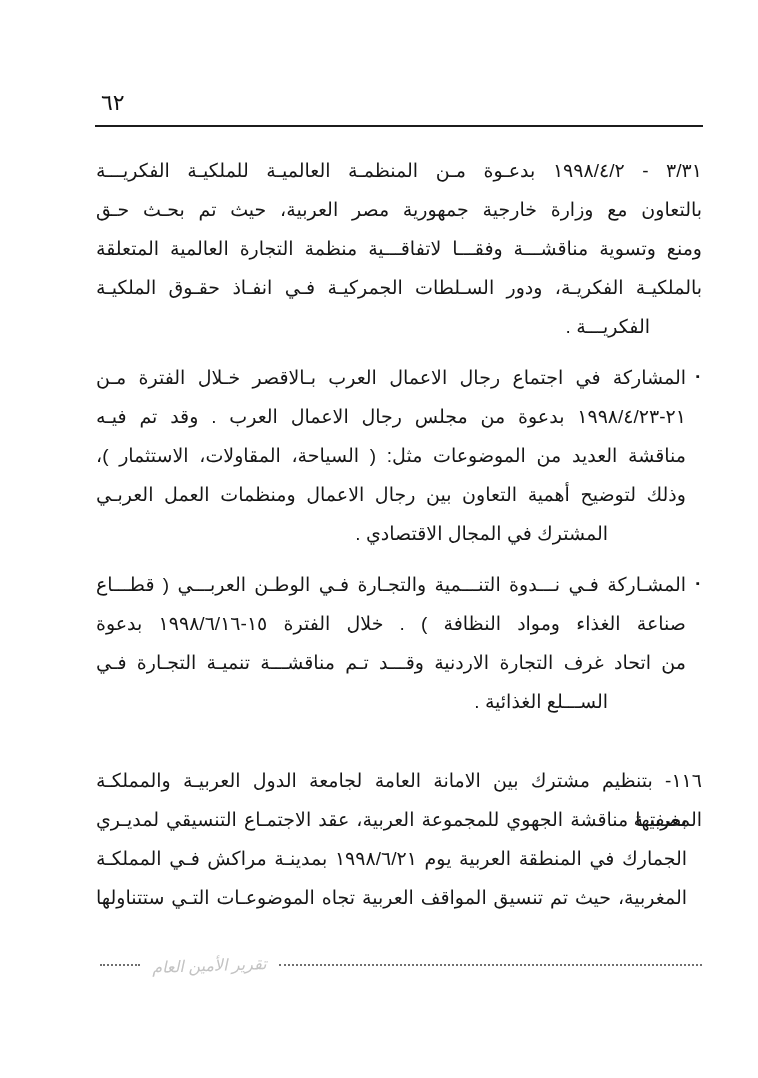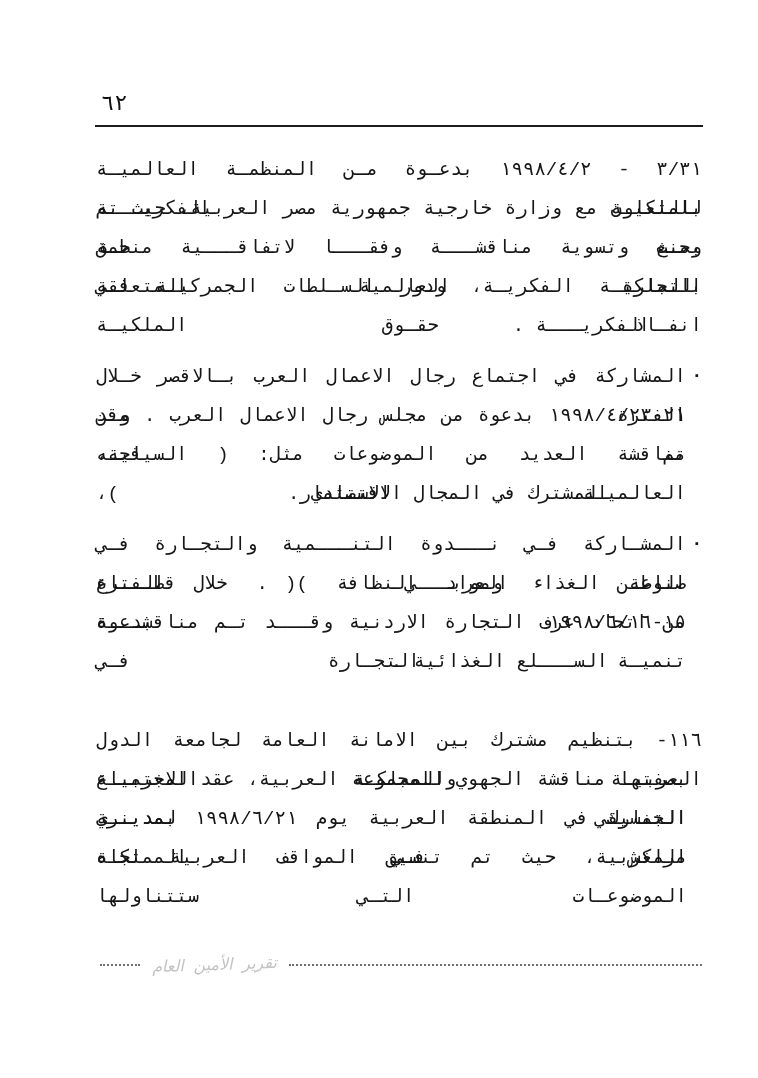--- a/index.html
+++ b/index.html
@@ -1,21 +1,21 @@
 <!DOCTYPE html>
 <html lang="ar"><head>
 <meta charset="utf-8">
 <style>
   html,body{margin:0;padding:0;background:#e9e9e9;}
   .page{
     position:relative;
     width:758px;height:1078px;
     margin:0 auto;
     background:#ffffff;
-    font-family:Liberation Mono, monospace;
+    font-family:Liberation Sans, sans-serif;
     color:#161616;
     overflow:hidden;
   }
   .pagenum{
     position:absolute;top:90px;left:101px;
     font-size:22px;letter-spacing:2px;color:#111;
   }
   .rule{
     position:absolute;top:125px;left:95px;
     width:608px;height:2px;background:#1c1c1c;
@@ -72,21 +72,22 @@
       <div class="ln">بالتعاون مع وزارة خارجية جمهورية مصر العربية، حيث تم بحـث حـق</div>
       <div class="ln">ومنع وتسوية مناقشـــة وفقـــا لاتفاقـــية منظمة التجارة العالمية المتعلقة</div>
       <div class="ln">بالملكيـة الفكريـة، ودور السـلطات الجمركيـة فـي انفـاذ حقـوق الملكيـة</div>
       <div class="ln end p1-end">الفكريـــة .</div>
     </section>
 
     <section class="sec bullet">
       <span class="marker">▪</span>
       <div class="ln">المشاركة في اجتماع رجال الاعمال العرب بـالاقصر خـلال الفترة مـن</div>
       <div class="ln">٢١-١٩٩٨/٤/٢٣ بدعوة من مجلس رجال الاعمال العرب . وقد تم فيـه</div>
-      <div class="ln">مناقشة العديد من الموضوعات مثل: ( السياحة، العالميـة، الاستثمار )،</div>
+      <div class="ln">مناقشة العديد من الموضوعات مثل: ( السياحة، المقاولات، الاستثمار )،</div>
+      <div class="ln">وذلك لتوضيح أهمية التعاون بين رجال الاعمال ومنظمات العمل العربـي</div>
       <div class="ln end b-end">المشترك في المجال الاقتصادي .</div>
     </section>
 
     <section class="sec bullet">
       <span class="marker">▪</span>
       <div class="ln">المشـاركة فـي نـــدوة التنـــمية والتجـارة فـي الوطـن العربـــي ( قطـــاع</div>
       <div class="ln">صناعة الغذاء ومواد النظافة ) . خلال الفترة ١٥-١٩٩٨/٦/١٦ بدعوة</div>
       <div class="ln">من اتحاد غرف التجارة الاردنية وقـــد تـم مناقشـــة تنميـة التجـارة فـي</div>
       <div class="ln end b-end">الســـلع الغذائية .</div>
     </section>

